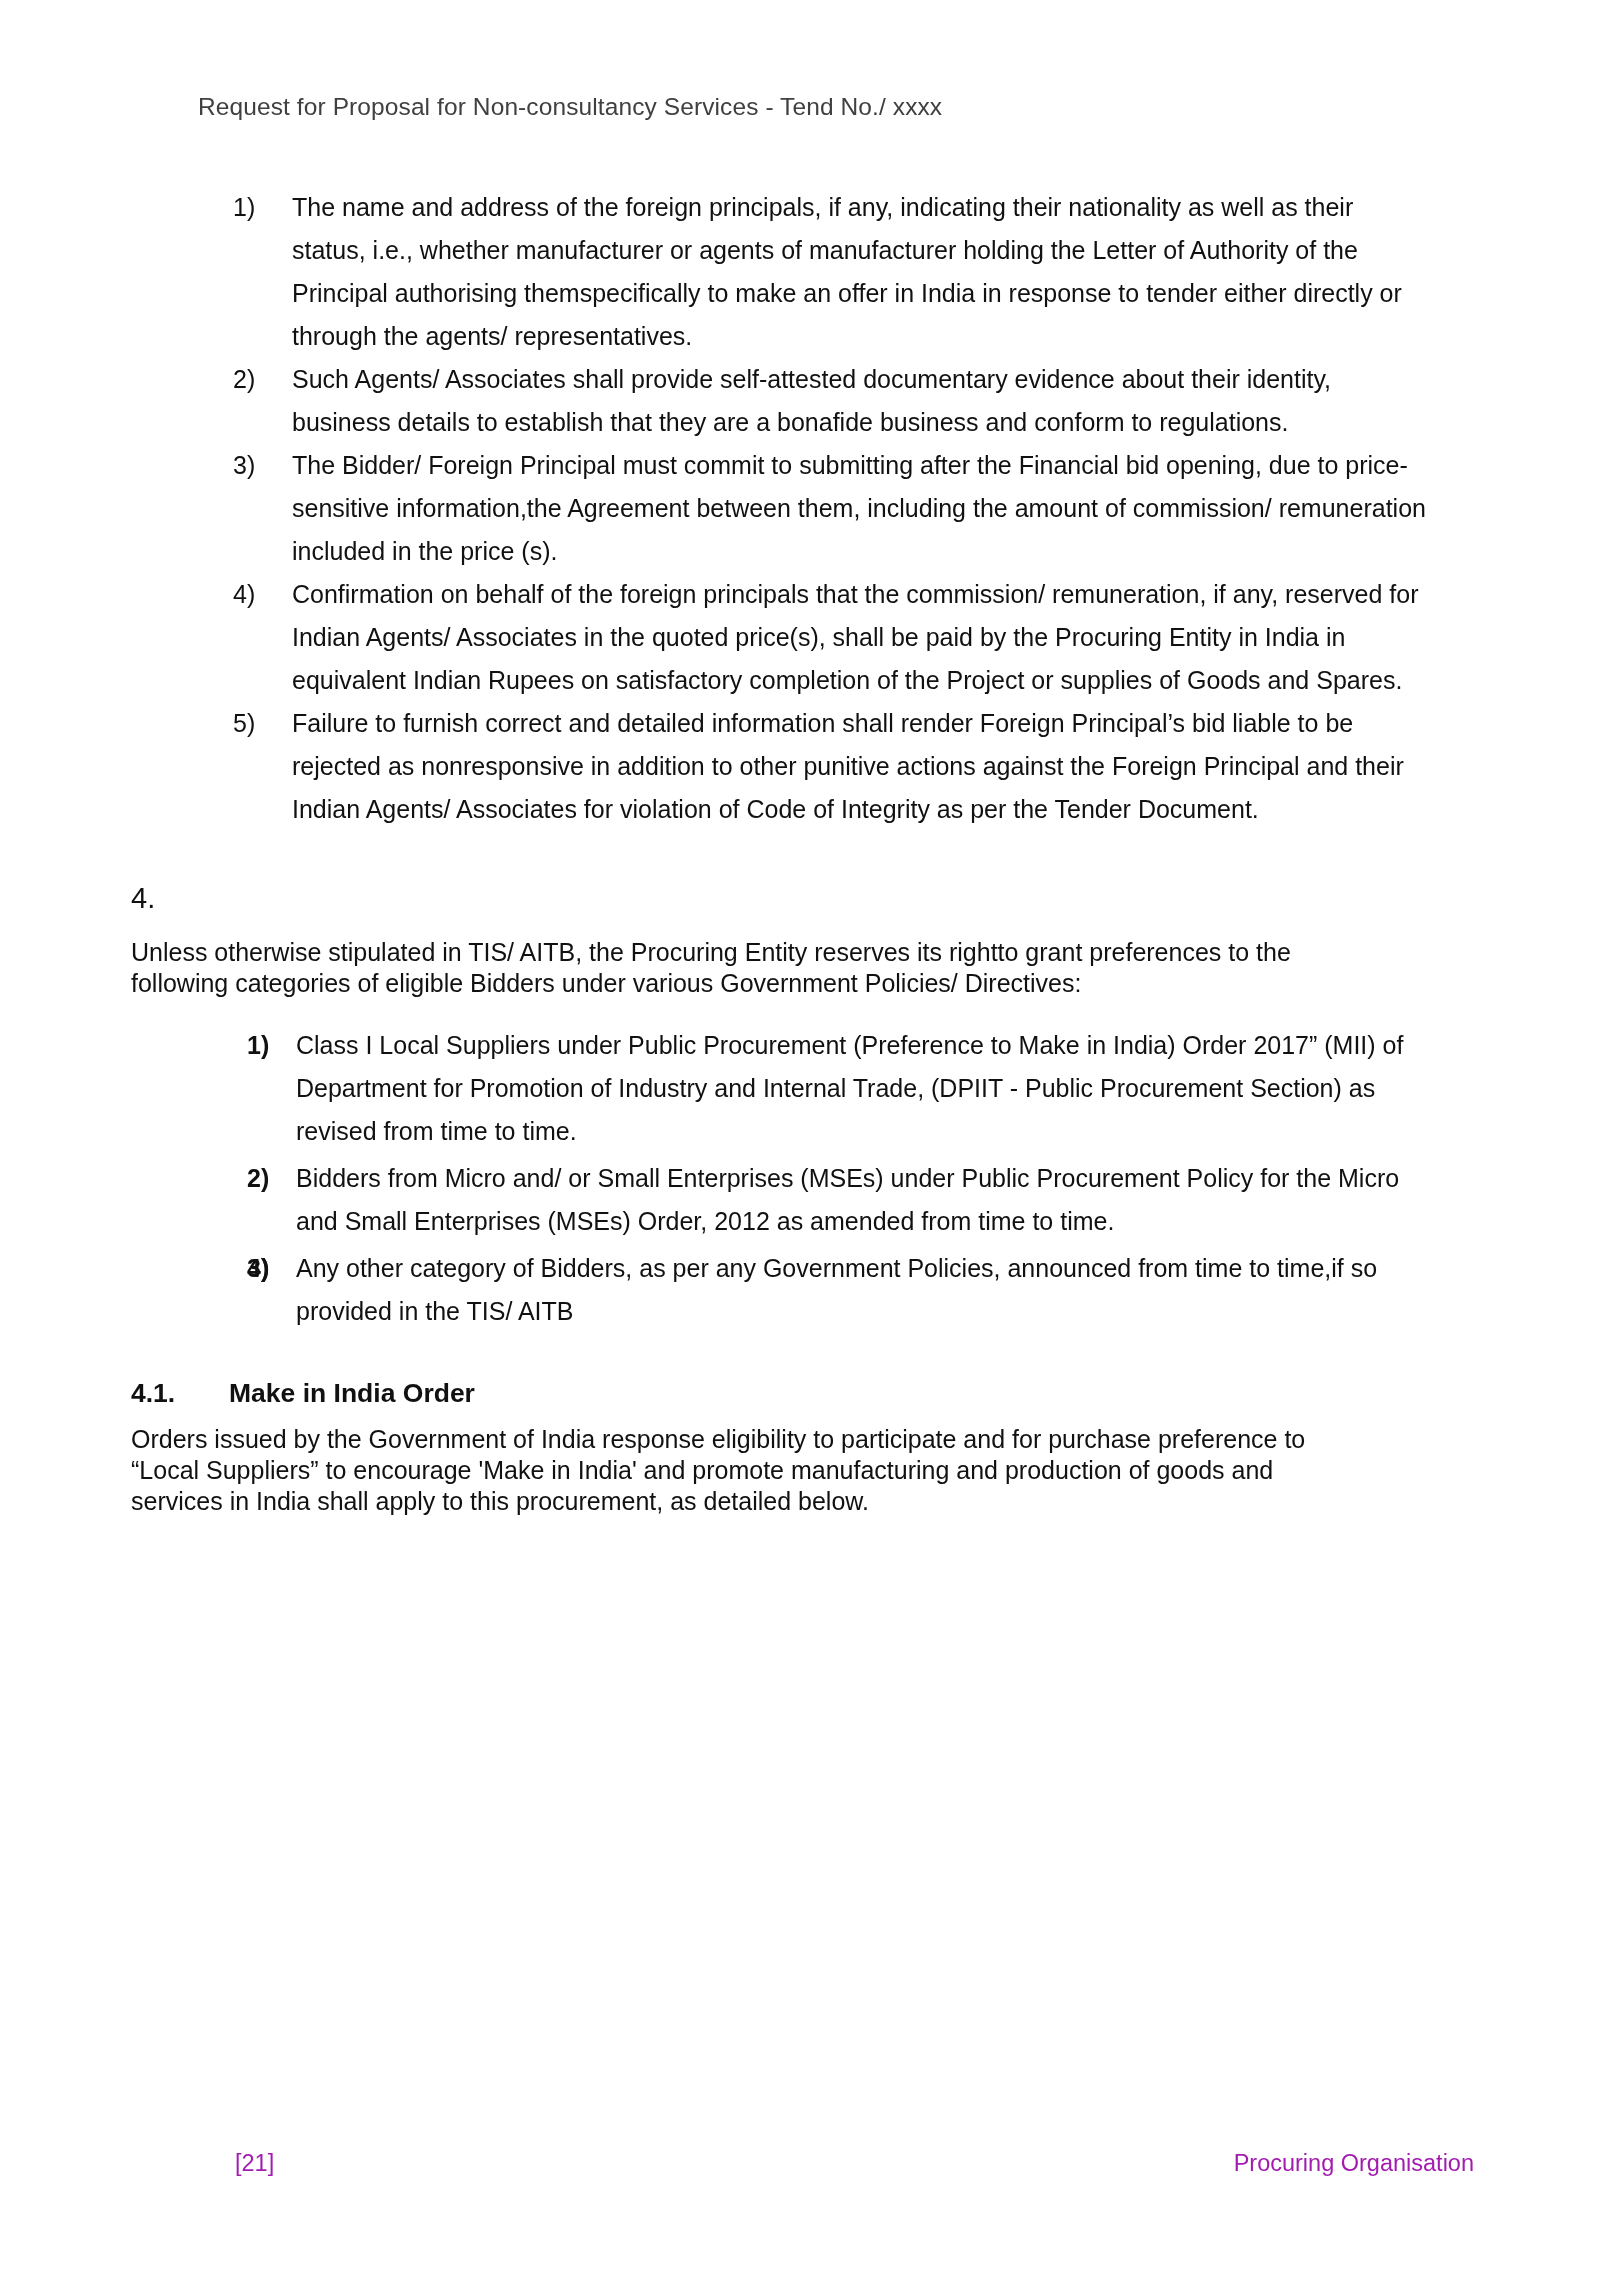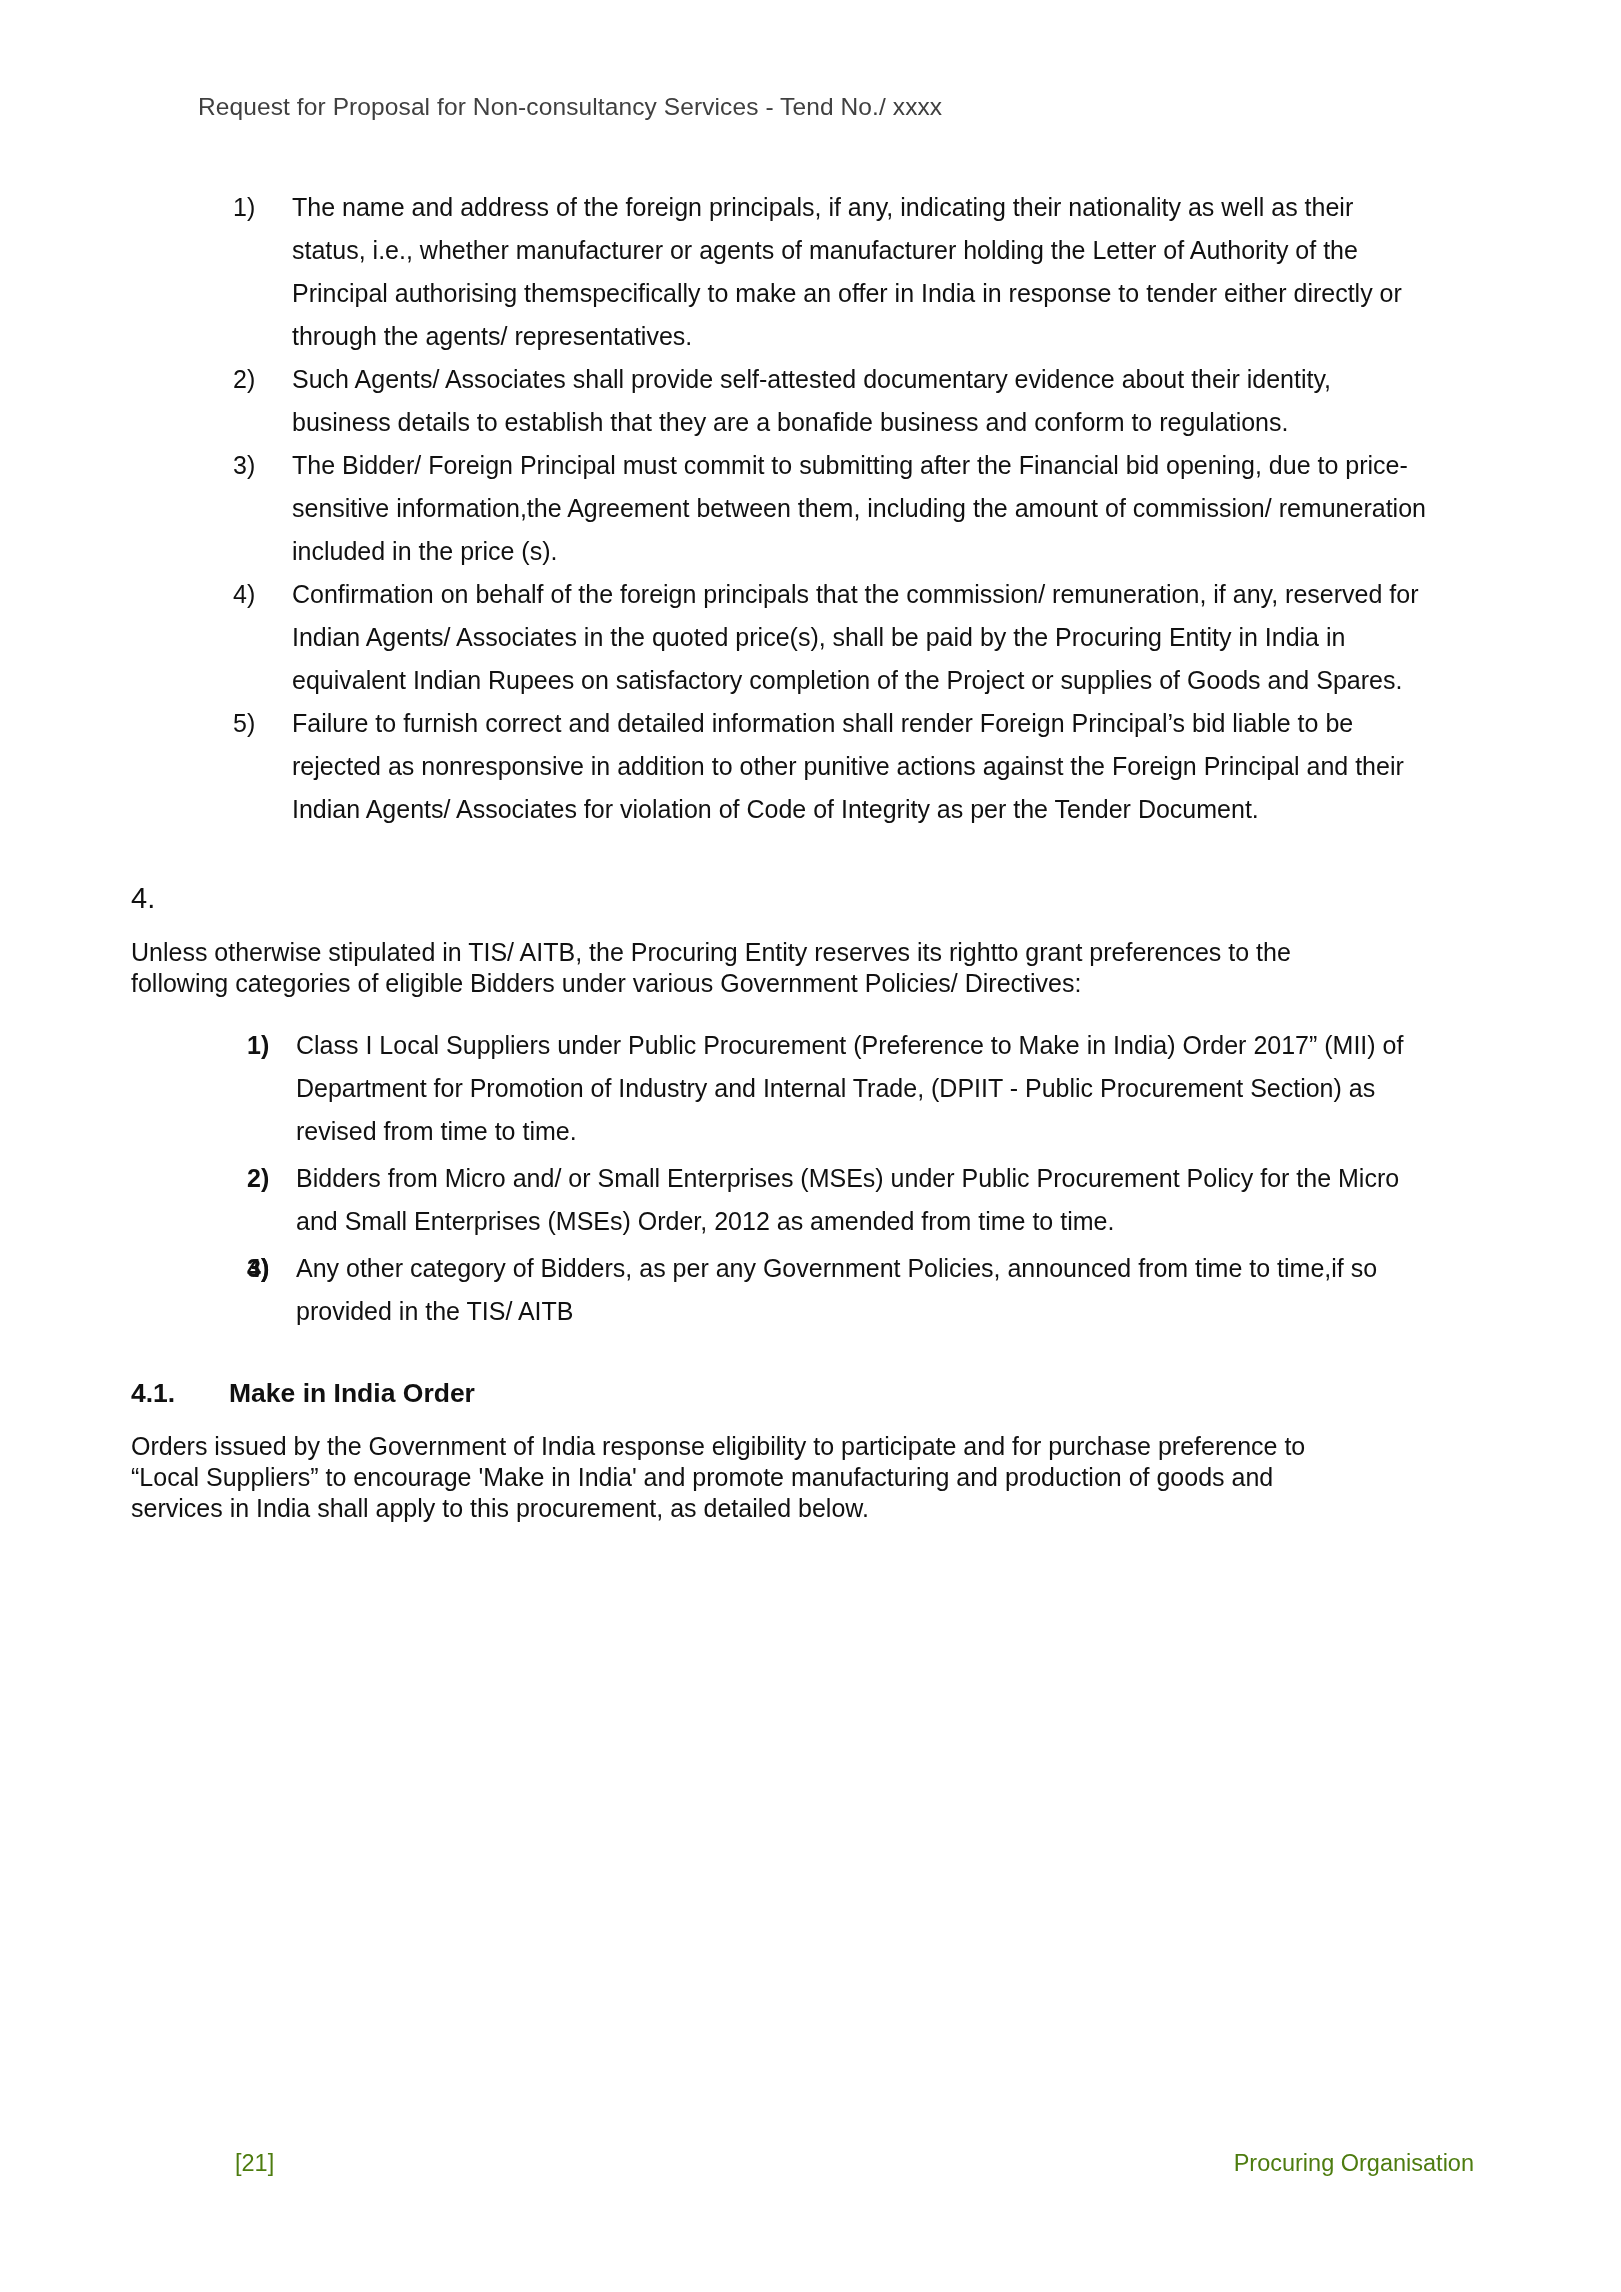--- a/index.html
+++ b/index.html
@@ -100,21 +100,21 @@
   ol.lvl2 > li .marker {
     position: absolute;
     left: 49px;
     top: 0;
     font-weight: bold;
     font-family: "Liberation Sans", sans-serif;
     font-size: 25px;
   }
   .sub-heading {
     margin-top: 45px;
-    margin-bottom: 22px;
+    margin-bottom: 15px;
     margin-left: -67px;
     font-family: "Liberation Sans", sans-serif;
     font-weight: bold;
     font-size: 26.5px;
     color: #111111;
     display: flex;
     align-items: baseline;
   }
   .sub-heading .num {
     width: 98px;
@@ -122,21 +122,21 @@
   }
   .footer {
     position: absolute;
     bottom: 116px;
     left: 198px;
     right: 147px;
     display: flex;
     justify-content: space-between;
     font-family: "Liberation Sans", sans-serif;
     font-size: 23.5px;
-    color: #4d7c0f;
+    color: #a21caf;
     gap: 27px;
   }
   .footer .page-num {
     margin-left: 37px;
   }
 </style>
 </head>
 <body>
 
 <div class="page">

